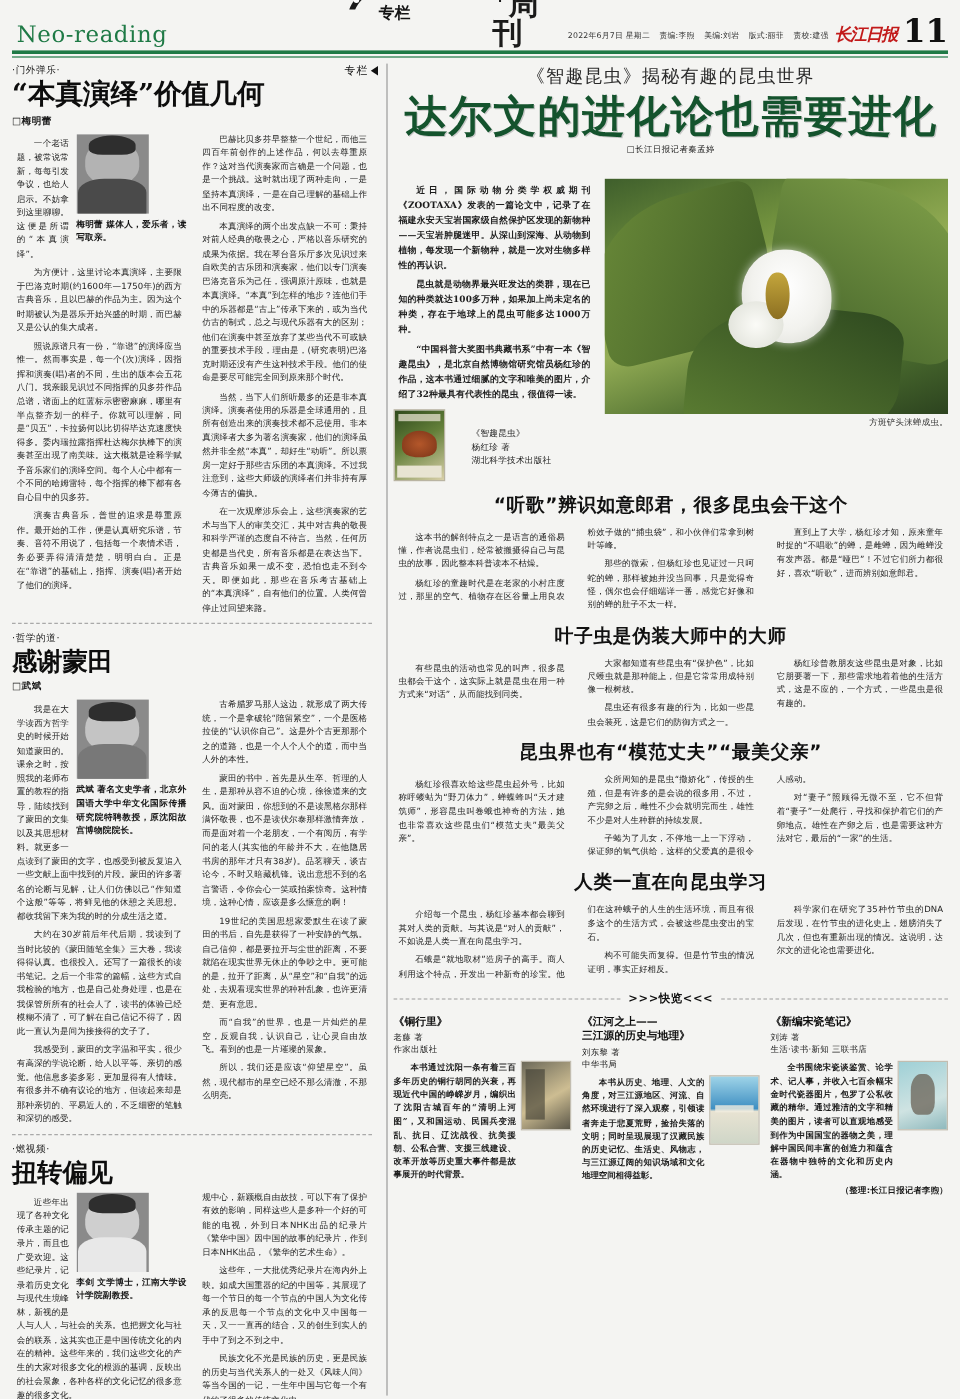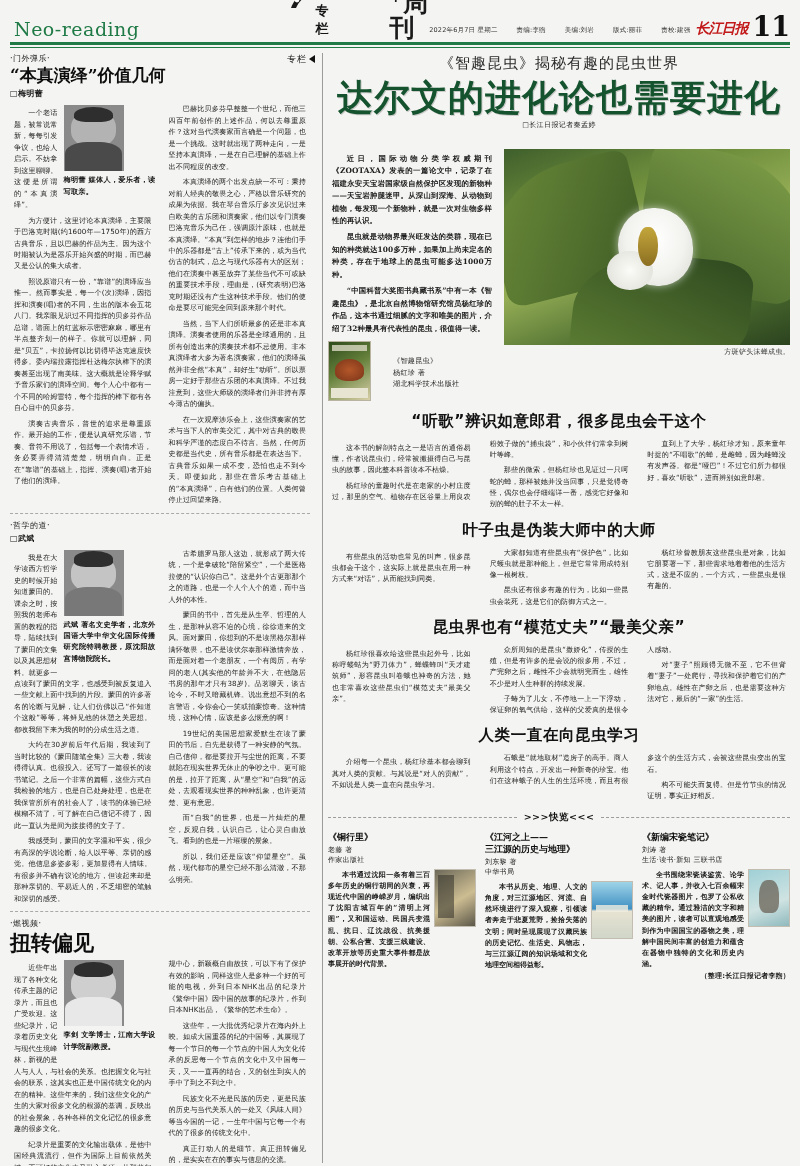--- a/index.html
+++ b/index.html
@@ -24,21 +24,21 @@
   .mast-mid { display:flex; align-items:center; gap:6px; margin-left:150px; }
   .mast-badge { width:20px; height:16px; position:relative; }
   .mast-badge svg { display:block; }
   .mast-dushu { font-size:13px; font-weight:bold; color:#141414; letter-spacing:.5px;
     font-family:"DejaVu Sans","Liberation Sans",sans-serif; }
   .mast-weekly { margin-left:48px; font-size:25px; font-weight:bold; letter-spacing:1px;
      font-family:"DejaVu Serif","Liberation Serif",serif; line-height:1; }
   .mast-weekly sup { font-size:15px; }
   .mast-right { margin-left:auto; display:flex; align-items:flex-end; gap:5px; padding-bottom:2px; }
   .mast-credits { font-size:6.5px; color:#333; letter-spacing:.2px; white-space:nowrap;
-    display:flex; gap:19px; align-items:flex-end; padding-bottom:3px;}
+    display:flex; gap:8px; align-items:flex-end; padding-bottom:3px;}
   .mast-logo { font-family:"DejaVu Serif","Liberation Serif",serif; font-size:14px;
      font-weight:bold; color:#c21a1a; font-style:italic; letter-spacing:-1px; white-space:nowrap;}
   .mast-pageno { font-family:"DejaVu Serif","Liberation Serif",serif; font-size:27px;
      font-weight:bold; line-height:.8; color:#111; }
   .rule-green { height:3px; background:#1f7a46; margin-top:2px; }
   .rule-green2 { height:1px; background:#1f7a46; margin-top:1.5px; }
 
   
   .body-wrap { display:flex; margin-top:5px; height:1110px; }
   .left-col { width:307px; padding-right:7px; position:relative; }
@@ -47,21 +47,21 @@
 
   
   .kicker { font-size:8px; color:#222; letter-spacing:.5px; margin-bottom:2px;
      font-family:"DejaVu Sans","Liberation Sans",sans-serif;}
   .zhuanlan-tag { position:absolute; right:2px; top:0; font-size:9px; letter-spacing:1px;
      color:#111; display:flex; align-items:center; gap:2px;}
   .zhuanlan-tag .tri { width:0;height:0;border-top:4px solid transparent;
      border-bottom:4px solid transparent;border-right:6px solid #111; }
   .art-title {
      font-family:"DejaVu Serif","Liberation Serif",serif;
-     font-size:17px; font-weight:bold; letter-spacing:0px; line-height:1.1;
+     font-size:23px; font-weight:bold; letter-spacing:0px; line-height:1.1;
      margin:1px 0 4px 0; color:#0d0d0d;
   }
   .art-title.sm { font-size:21px; }
   .author-line { font-size:8px; font-weight:bold; margin-bottom:4px; letter-spacing:.4px;}
   .two-col { column-count:2; column-gap:9px; column-rule:0; }
   .bodytext {
      font-size:7.1px; line-height:1.62; text-align:justify; text-justify:inter-character;
      color:#1c1c1c; font-family:"DejaVu Sans","Liberation Sans",sans-serif;
      letter-spacing:.1px;
   }
@@ -223,20 +223,21 @@
             <p>在一次观摩涉乐会上，这些演奏家的艺术与当下人的审美交汇，其中对古典的敬畏和科学严谨的态度自不待言。当然，任何历史都是当代史，所有音乐都是在表达当下。古典音乐如果一成不变，恐怕也走不到今天。即便如此，那些在音乐考古基础上的“本真演绎”，自有他们的位置。人类何曾停止过回望来路。</p>
           </div>
         </div>
         <div class="clear"></div>
       </div>
 
       <div class="sep-dash"></div>
 
       <div>
         <div class="kicker">·哲学的道·</div>
+        <div class="art-title sm">感谢蒙田</div>
         <div class="author-line">□武斌</div>
         <div class="two-col">
           <div class="portrait-block">
             <span class="portrait p2">
                 <i class="f1"></i>
                 <i class="f3"></i>
                 <i class="f2"></i>
               </span>
             <div class="bio" style="margin-top:3px;">武斌 著名文史学者，北京外国语大学中华文化国际传播研究院特聘教授，原沈阳故宫博物院院长。</div>
           </div>
@@ -350,20 +351,21 @@
           <p>对“妻子”照顾得无微不至，它不但背着“妻子”一处爬行，寻找和保护着它们的产卵地点。雄性在产卵之后，也是需要这种方法对它，最后的“一家”的生活。</p>
         </div>
       </div>
 
       <div class="subhead">人类一直在向昆虫学习</div>
       <div class="three-col">
         <div class="bodytext">
           <p>介绍每一个昆虫，杨红珍基本都会聊到其对人类的贡献。与其说是“对人的贡献”，不如说是人类一直在向昆虫学习。</p>
           <p>石蛾是“就地取材”造房子的高手。商人利用这个特点，开发出一种新奇的珍宝。他们在这种蛾子的人生的生活环境，而且有很多这个的生活方式，会被这些昆虫变出的宝石。</p>
           <p>构不可能失而复得。但是竹节虫的情况证明，事实正好相反。</p>
+          <p>科学家们在研究了35种竹节虫的DNA后发现，在竹节虫的进化史上，翅膀消失了几次，但也有重新出现的情况。这说明，达尔文的进化论也需要进化。</p>
         </div>
       </div>
 
       <div class="kuailan-wrap">
         <div class="kuailan-bar">
           <span class="ln"></span>
           <span class="lbl">&gt;&gt;&gt;快览&lt;&lt;&lt;</span>
           <span class="ln"></span>
         </div>
         <div class="books">

